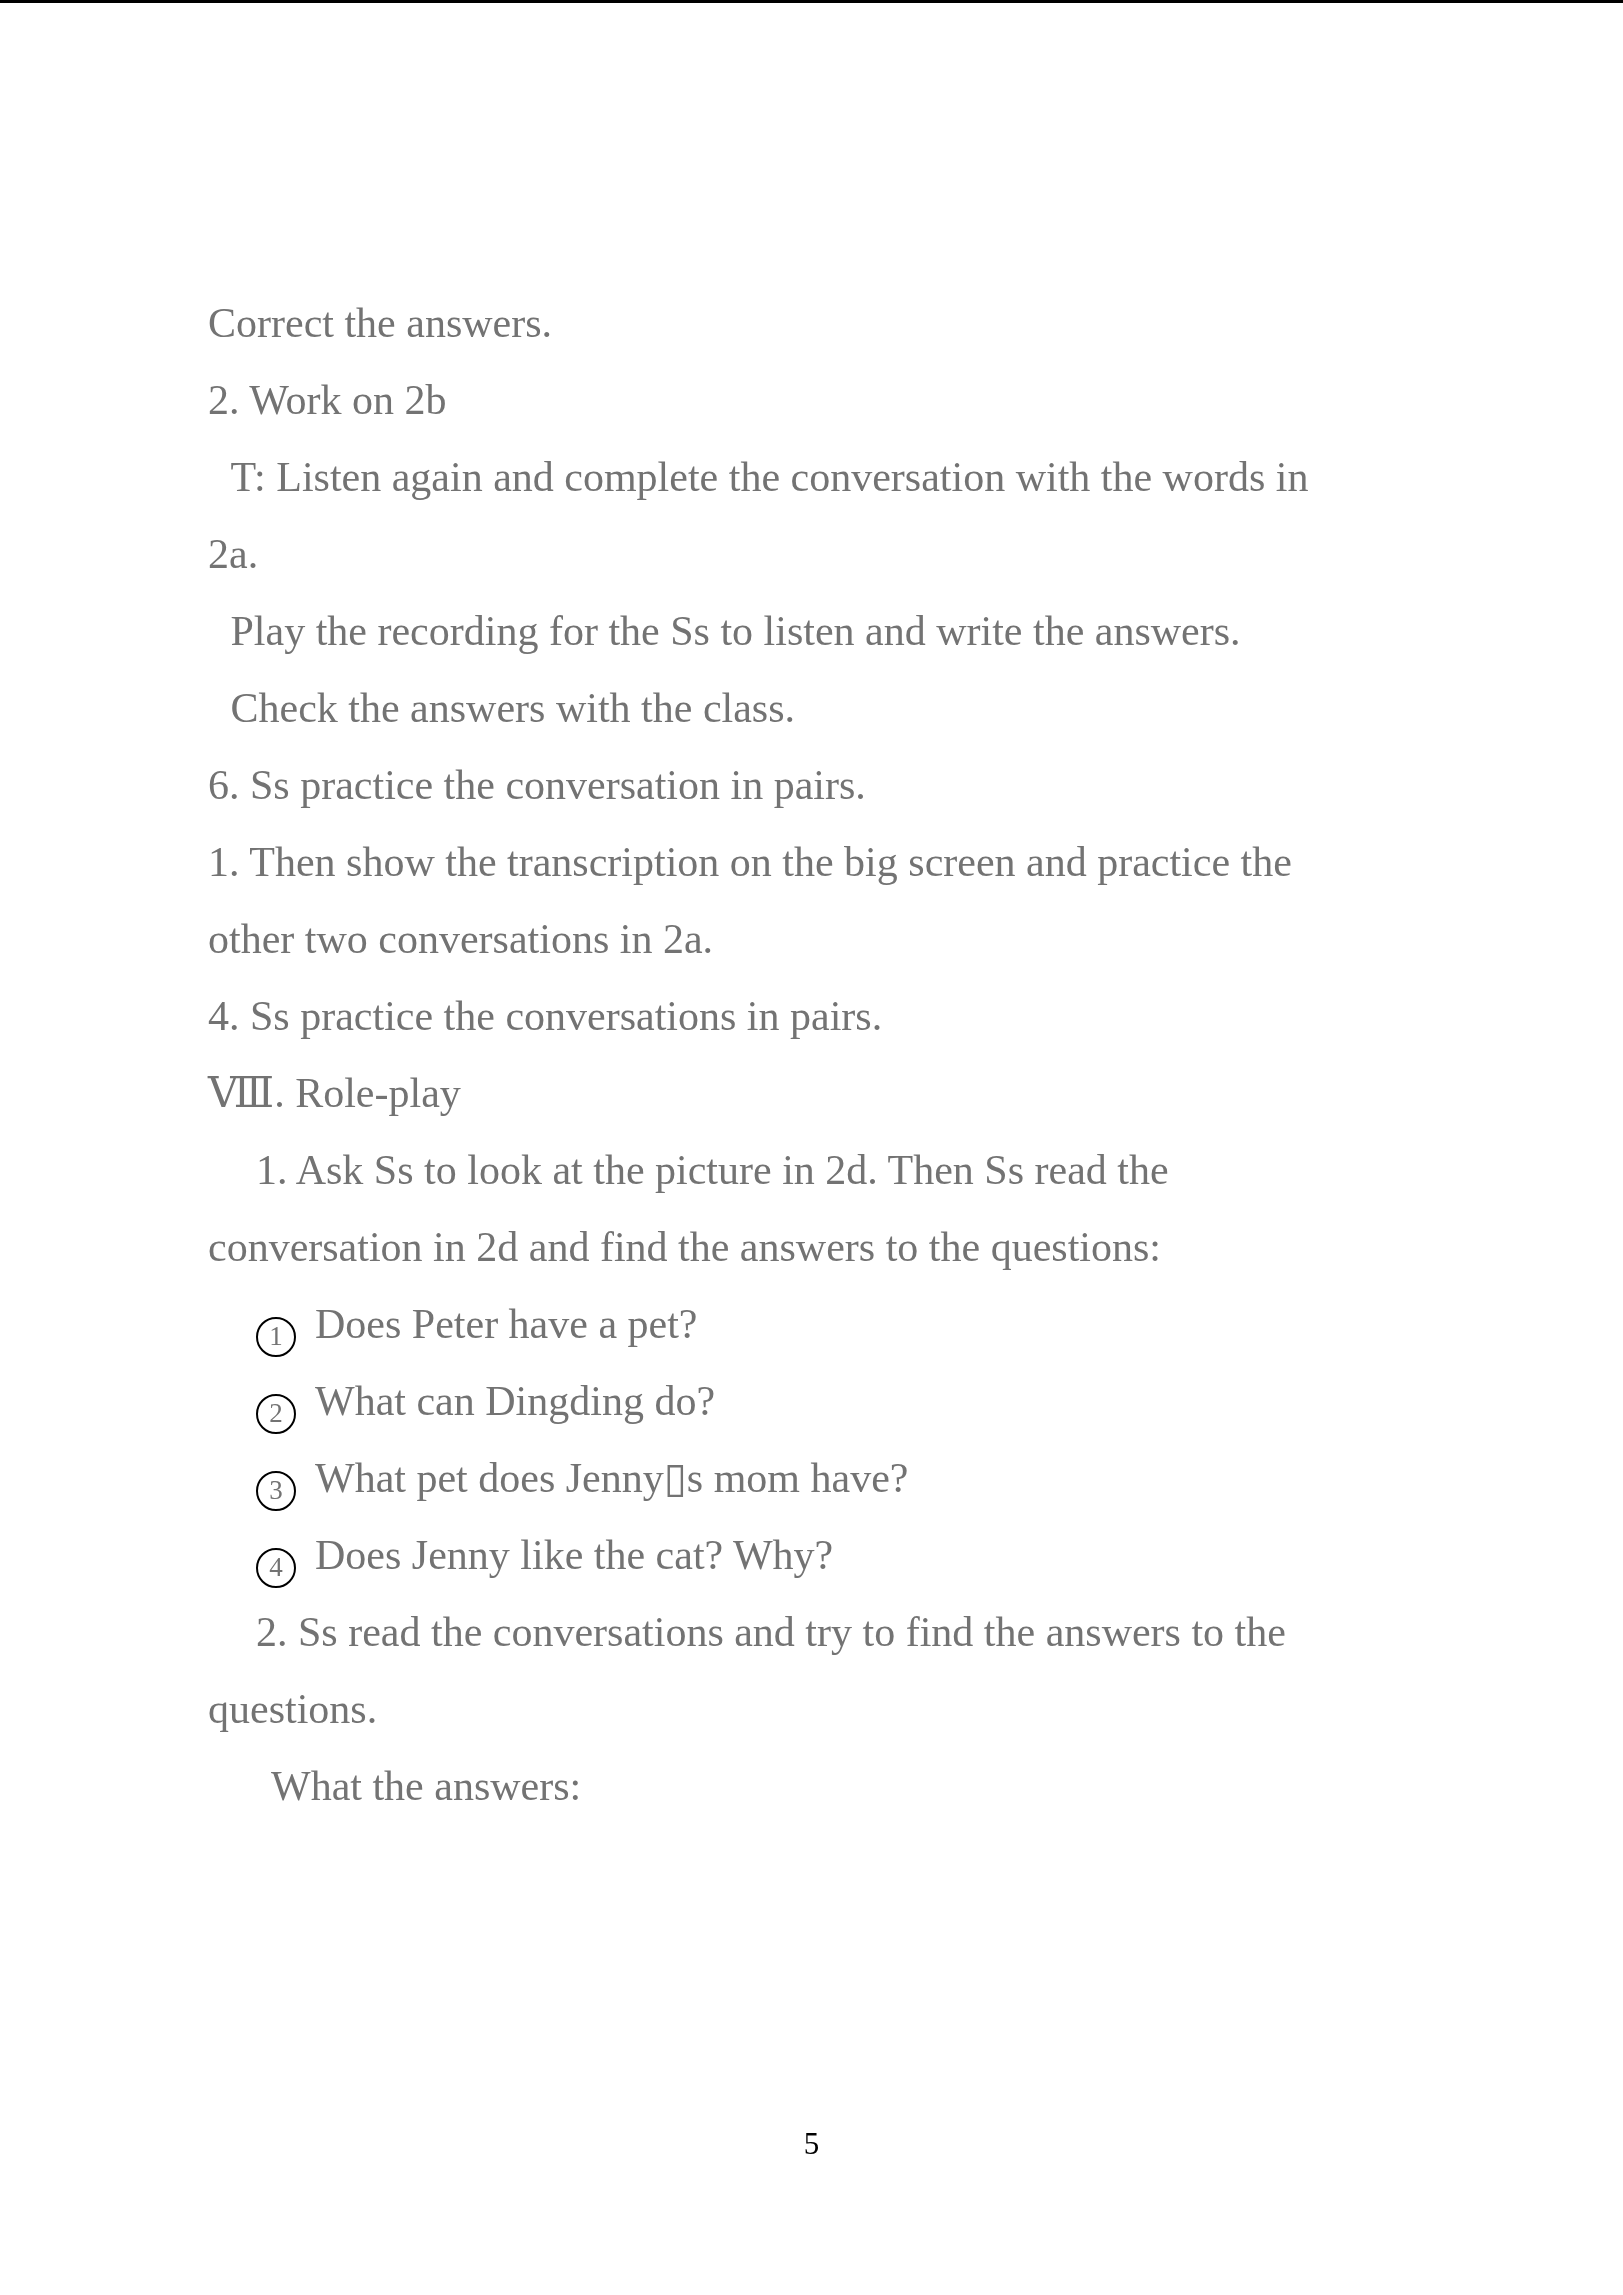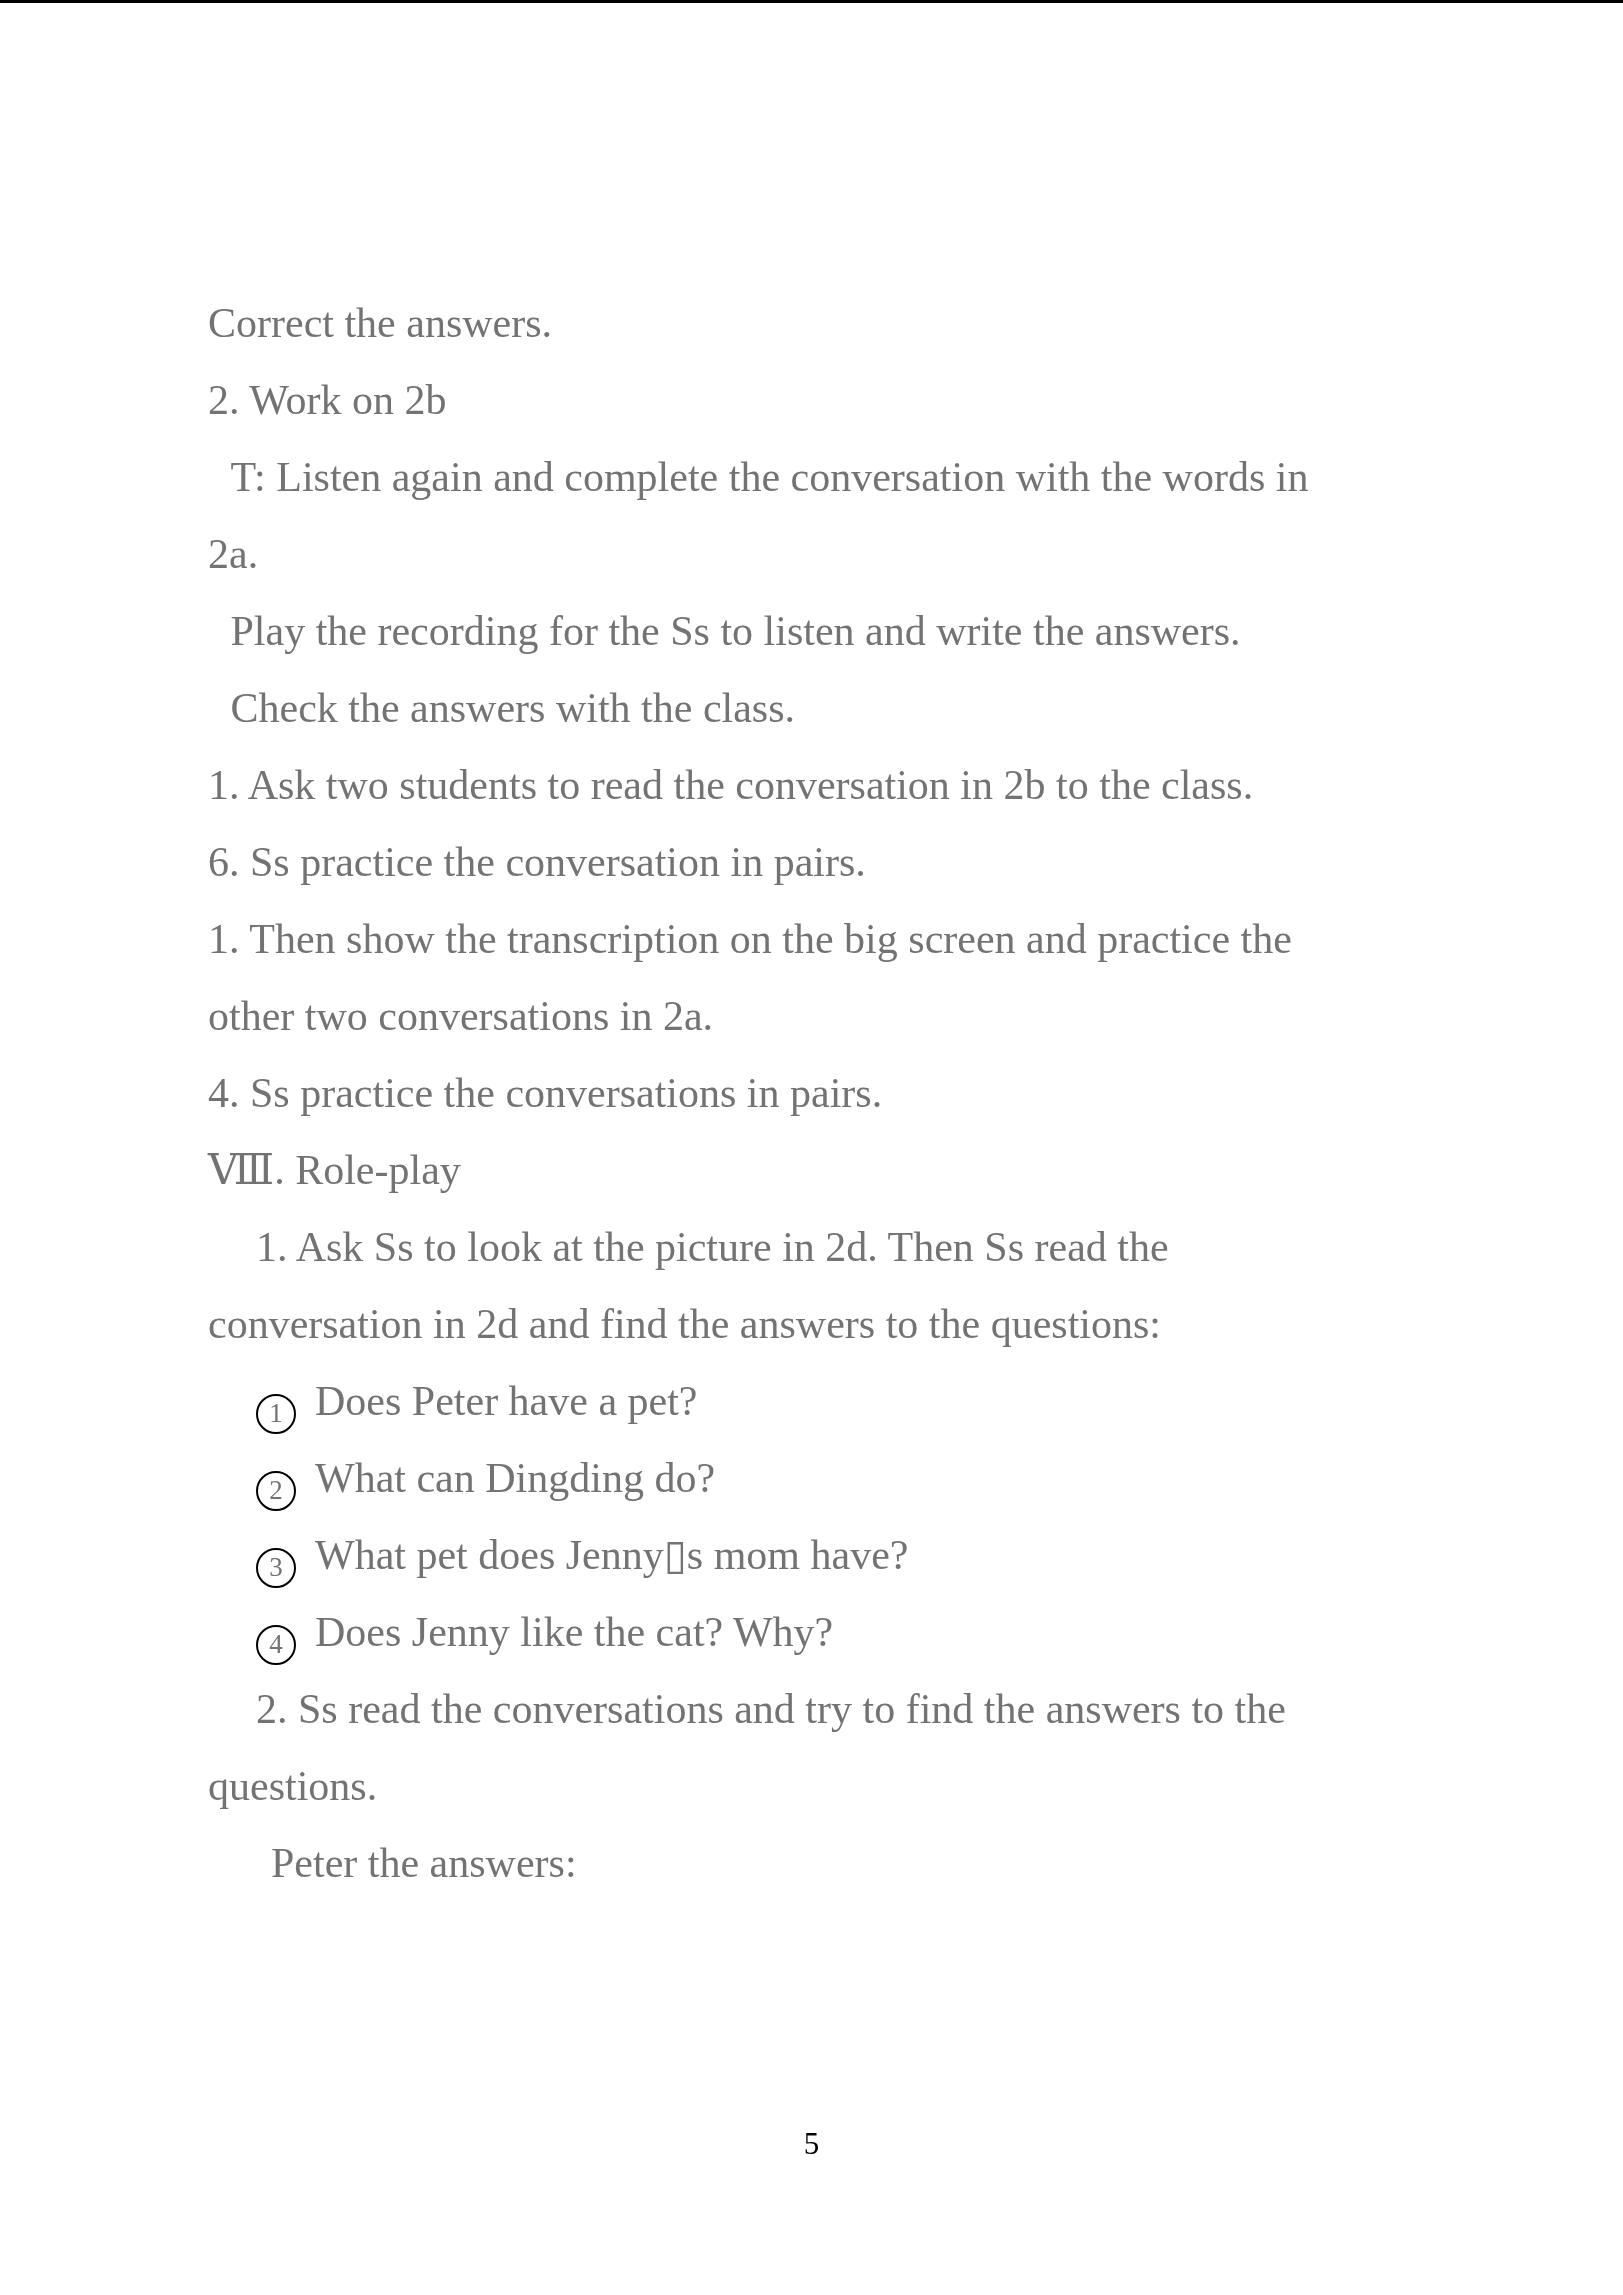--- a/index.html
+++ b/index.html
@@ -72,32 +72,31 @@
 <div id="page">
   <div id="top-border"></div>
 
   <div id="content">
     <p class="ind0">Correct the answers.</p>
     <p class="ind0">2. Work on 2b</p>
     <p class="ind1">T: Listen again and complete the conversation with the words in</p>
     <p class="ind0">2a.</p>
     <p class="ind1">Play the recording for the Ss to listen and write the answers.</p>
     <p class="ind1">Check the answers with the class.</p>
-    <p class="ind0">1. Ask two students to read the conversation in 2b to the class.</p>
     <p class="ind0">6. Ss practice the conversation in pairs.</p>
     <p class="ind0">1. Then show the transcription on the big screen and practice the</p>
     <p class="ind0">other two conversations in 2a.</p>
     <p class="ind0">4. Ss practice the conversations in pairs.</p>
     <p class="ind0">Ⅷ. Role-play</p>
     <p class="ind2">1. Ask Ss to look at the picture in 2d. Then Ss read the</p>
     <p class="ind0">conversation in 2d and find the answers to the questions:</p>
     <p class="ind2"><span class="circle">1</span><span>Does Peter have a pet?</span></p>
     <p class="ind2"><span class="circle">2</span><span>What can Dingding do?</span></p>
     <p class="ind2"><span class="circle">3</span><span>What pet does Jenny▯s mom have?</span></p>
     <p class="ind2"><span class="circle">4</span><span>Does Jenny like the cat? Why?</span></p>
     <p class="ind2">2. Ss read the conversations and try to find the answers to the</p>
     <p class="ind0">questions.</p>
-    <p class="ind3">Peter the answers:</p>
+    <p class="ind3">What the answers:</p>
   </div>
 
   <div id="footer">5</div>
 </div>
 
 
 </body></html>

